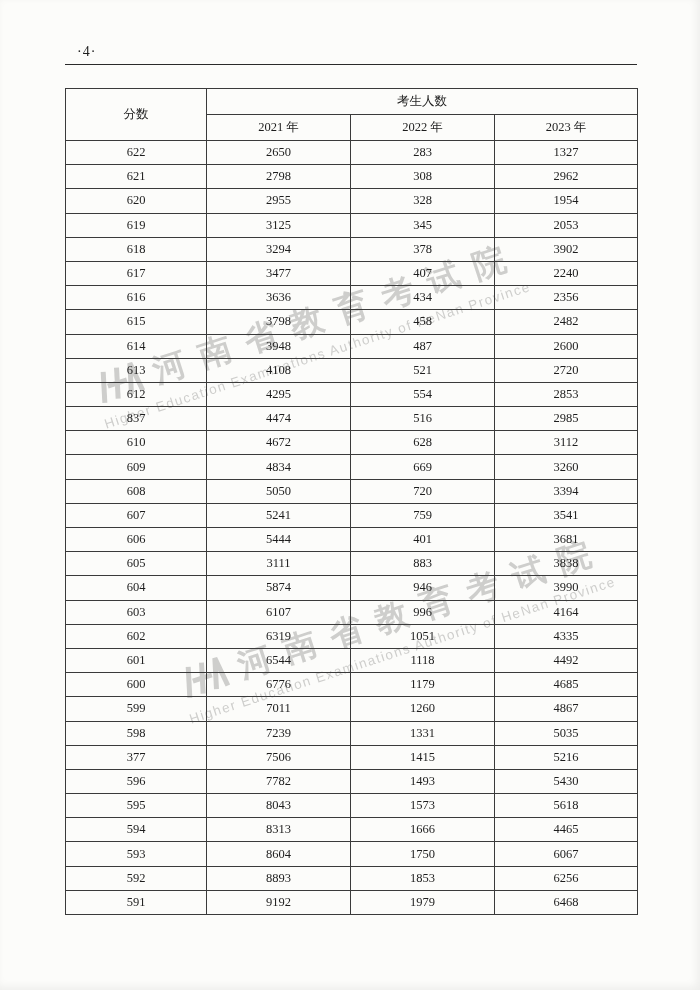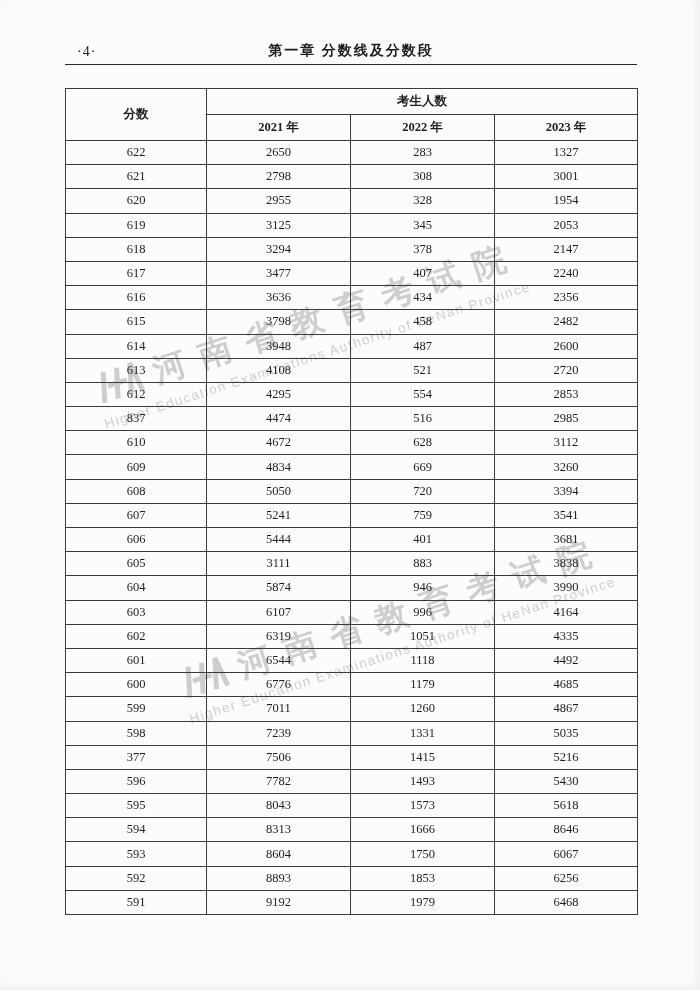--- a/index.html
+++ b/index.html
@@ -69,32 +69,31 @@
   table.score-table th,
   table.score-table td{
     border:1px solid #3a3a3a;
     text-align:center;
     vertical-align:middle;
     font-size:12.5px;
     font-weight:normal;
     padding:0;
     background:transparent;
   }
-  table.score-table th{height:25px;font-weight:bold;}
+  table.score-table th{height:25px;}
   table.score-table td{height:23.2px;}
   table.score-table{border:1.5px solid #2a2a2a;}
 </style>
 </head>
 <body>
 
 <div class="page">
 
   <div class="running-header">
     <span class="page-number">·4·</span>
-    <span class="chapter-title">第一章  分数线及分数段</span>
   </div>
 
   <div class="watermark" id="wm1">
     <div class="wm-line1">
       <span class="wm-logo">
         <svg width="52" height="34" viewBox="0 0 52 34">
           <g stroke="#a9a9a7" stroke-width="5" fill="none">
             <path d="M6 32 L14 2"></path>
             <path d="M20 32 L28 2"></path>
             <path d="M14 17 L34 17"></path>
@@ -147,39 +146,39 @@
           <tr>
             <td>622</td>
             <td>2650</td>
             <td>283</td>
             <td>1327</td>
           </tr>
           <tr>
             <td>621</td>
             <td>2798</td>
             <td>308</td>
-            <td>3001</td>
+            <td>2962</td>
           </tr>
           <tr>
             <td>620</td>
             <td>2955</td>
             <td>328</td>
             <td>1954</td>
           </tr>
           <tr>
             <td>619</td>
             <td>3125</td>
             <td>345</td>
             <td>2053</td>
           </tr>
           <tr>
             <td>618</td>
             <td>3294</td>
             <td>378</td>
-            <td>2147</td>
+            <td>3902</td>
           </tr>
           <tr>
             <td>617</td>
             <td>3477</td>
             <td>407</td>
             <td>2240</td>
           </tr>
           <tr>
             <td>616</td>
             <td>3636</td>
@@ -309,21 +308,21 @@
           <tr>
             <td>595</td>
             <td>8043</td>
             <td>1573</td>
             <td>5618</td>
           </tr>
           <tr>
             <td>594</td>
             <td>8313</td>
             <td>1666</td>
-            <td>8646</td>
+            <td>4465</td>
           </tr>
           <tr>
             <td>593</td>
             <td>8604</td>
             <td>1750</td>
             <td>6067</td>
           </tr>
           <tr>
             <td>592</td>
             <td>8893</td>

